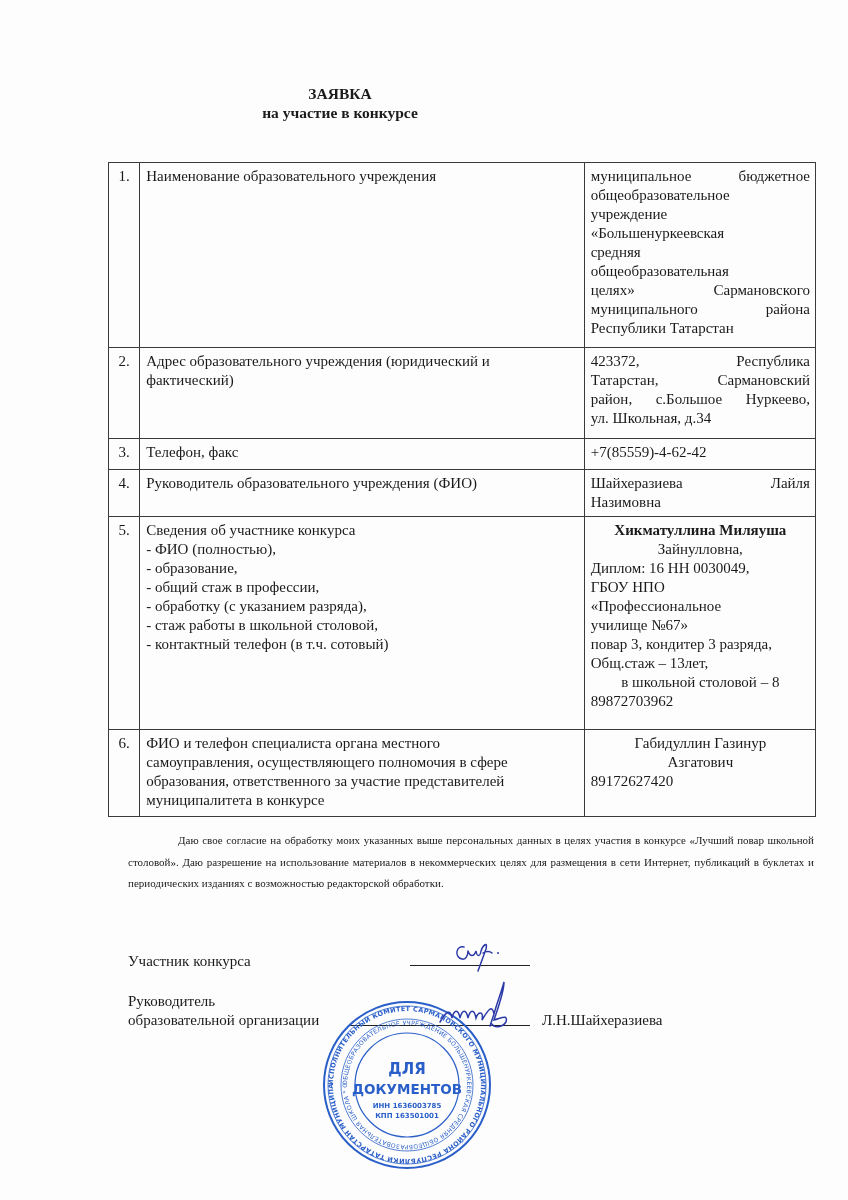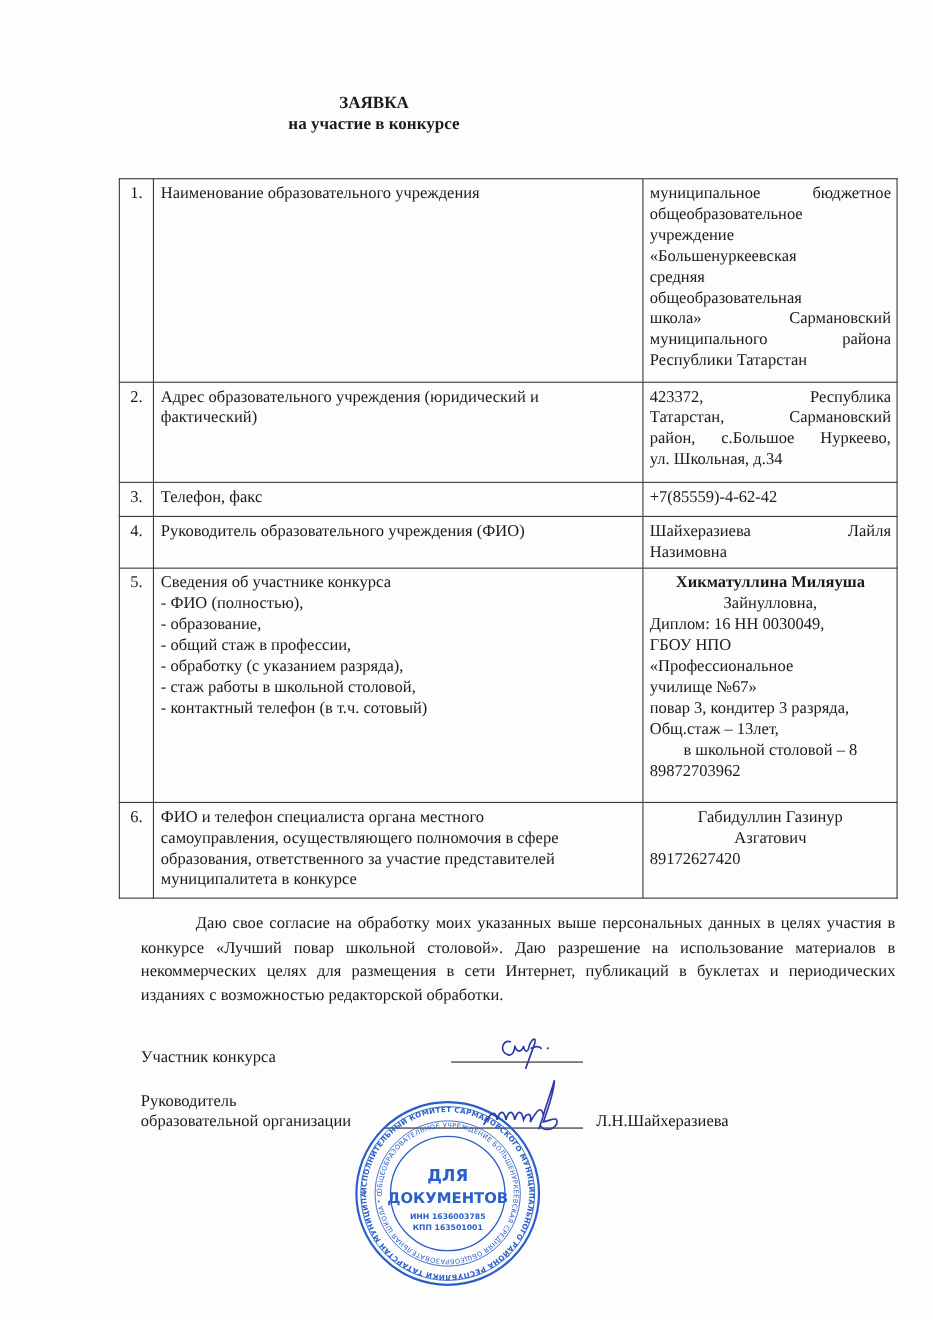--- a/index.html
+++ b/index.html
@@ -19,21 +19,21 @@
   .line { display:block; }
   .jline { display:block; text-align:justify; text-align-last:justify; }
 
   .row1 td { height:176px; }
   .row2 td { height:82px; }
   .row3 td { height:22px; }
   .row4 td { height:35px; }
   .row5 td { height:204px; }
   .row6 td { height:78px; }
 
-  .consent { position:absolute; left:128px; top:830px; width:686px; font-size:15px; line-height:21.5px;
+  .consent { position:absolute; left:128px; top:830px; width:686px; font-size:11px; line-height:21.5px;
              text-align:justify; text-indent:50px; }
 
   .sig-row { position:absolute; font-size:15px; line-height:19px; }
   .sig-line { position:absolute; border-bottom:1.2px solid #222; }
 
   .stamp { position:absolute; left:322px; top:1000px; width:170px; height:170px; }
   .signature { position:absolute; }
 </style>
 </head>
 <body>
@@ -52,21 +52,21 @@
           <td class="label">
             <span class="line">Наименование образовательного учреждения</span>
           </td>
           <td class="value">
             <span class="jline">муниципальное бюджетное</span>
             <span class="line">общеобразовательное</span>
             <span class="line">учреждение</span>
             <span class="line">«Большенуркеевская</span>
             <span class="line">средняя</span>
             <span class="line">общеобразовательная</span>
-            <span class="jline">школа» Сармановский</span>
+            <span class="jline">целях» Сармановского</span>
             <span class="jline">муниципального района</span>
             <span class="line">Республики Татарстан</span>
           </td>
         </tr>
         <tr class="row2">
           <td class="num">2.</td>
           <td class="label">
             <span class="line">Адрес образовательного учреждения (юридический и</span>
             <span class="line">фактический)</span>
           </td>

